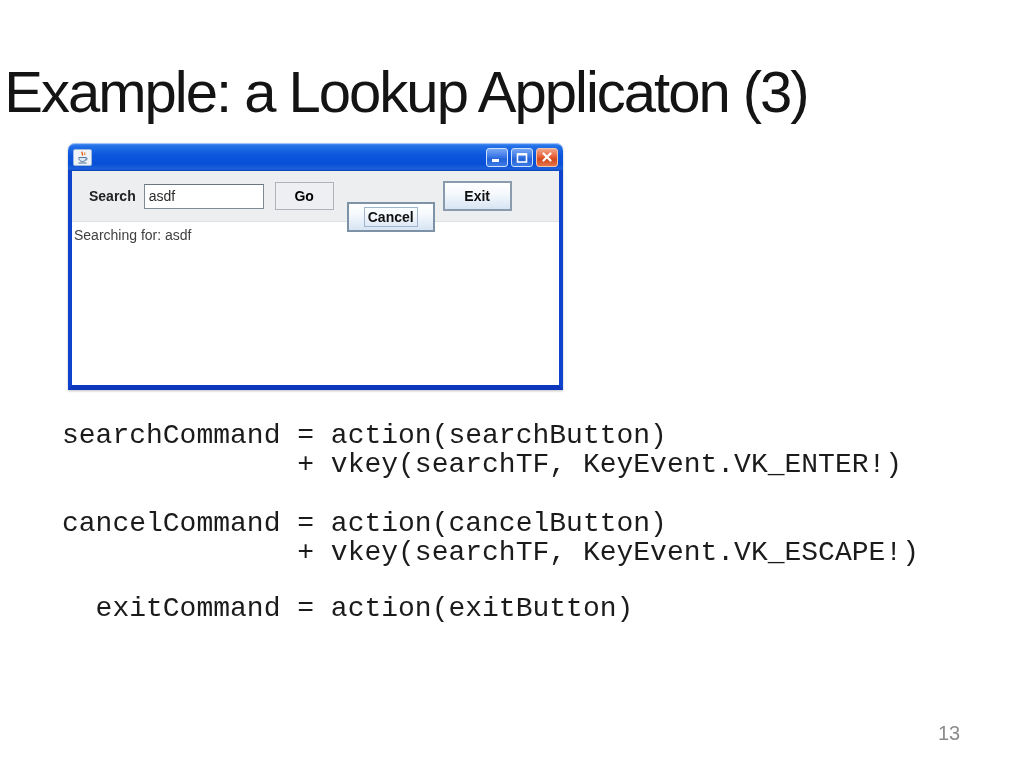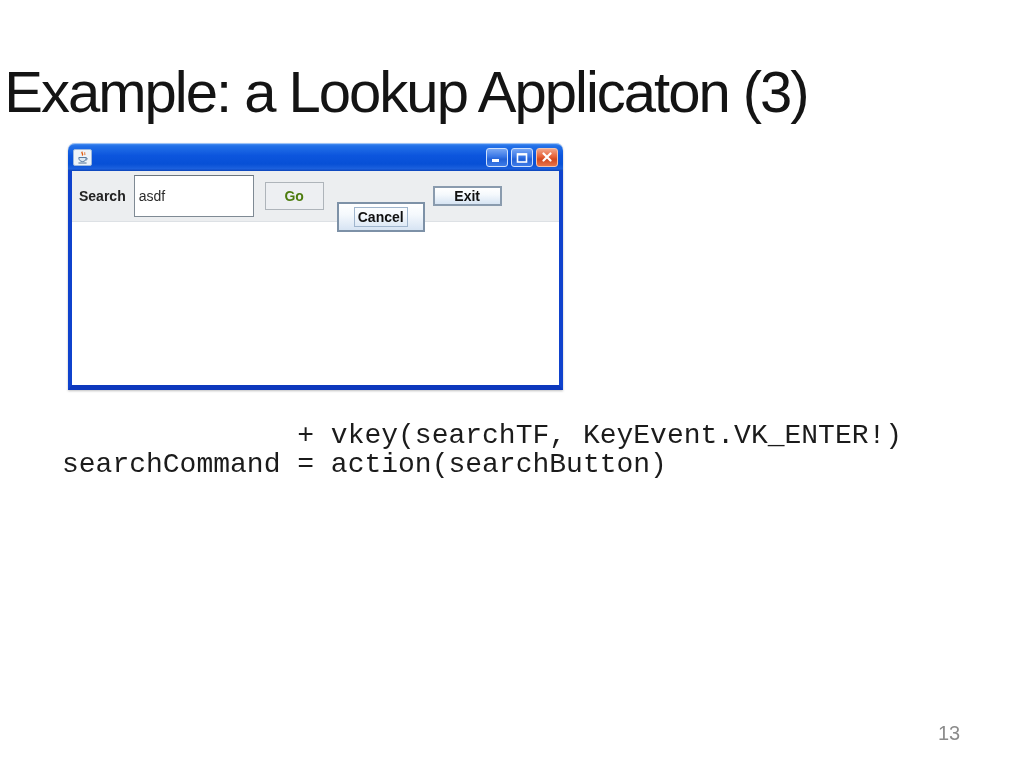--- a/index.html
+++ b/index.html
@@ -34,37 +34,37 @@
   .winbtn.close {
     background:linear-gradient(180deg,#f2a488 0%,#e66238 45%,#d2491f 60%,#e8734a 100%);
     border:1px solid #f4c3ab; }
 
   .frame {
     height:219px; background:#ffffff;
     border-left:4px solid #0f42cd; border-right:4px solid #0f42cd; border-bottom:5px solid #0d38bd;
   }
   .toolbar {
     height:51px; background:#eceef0; border-bottom:1px solid #dde1e5;
-    display:flex; align-items:center; padding-left:7px;
+    display:flex; align-items:center; padding-left:17px;
   }
   .search-label { font-size:14px; font-weight:bold; color:#222; }
   .search-input {
-    margin-left:8px; width:120px; height:42px; background:#ffffff;
+    margin-left:8px; width:120px; height:25px; background:#ffffff;
     border:1px solid #7f8a94; border-top-color:#6b757e;
     font-family:"Liberation Sans", sans-serif; font-size:14px; color:#2b2b2b; padding:0 4px;
   }
   .btn { font-family:"Liberation Sans", sans-serif; font-weight:bold; font-size:14px;
     color:#111; display:flex; align-items:center; justify-content:center; cursor:pointer; }
   .btn-go { margin-left:11px; width:59px; height:28px;
-    background:#edeff2; border:1px solid #aeb4ba; color:#4d7c0f; }
+    background:#edeff2; border:1px solid #aeb4ba; color:#000000; }
   .btn-cancel { margin-left:13px; width:88px; height:30px;
     background:linear-gradient(180deg,#ffffff 0%,#f5f9fd 40%,#d7e4f3 100%);
     border:2px solid #7d91a7;margin-top:41px; }
   .btn-cancel .focus-ring { border:1px solid #9fb5cd; padding:1px 3px; }
-  .btn-exit { margin-left:8px; width:69px; height:20px;
+  .btn-exit { margin-left:8px; width:69px; height:30px;
     background:linear-gradient(180deg,#ffffff 0%,#f5f9fd 40%,#d7e4f3 100%);
     border:2px solid #8a9bae; }
   .status-text { margin:5px 0 0 2px; font-size:14px; color:#3f3f3f; }
 
   
   .codeblock { position:absolute; left:62px; font-family:"Liberation Mono", monospace;
     font-size:28px; color:#1b1b1b; }
   .codeblock .code-line { white-space:pre; line-height:29px; }
   #code-block-1 { top:421px; }
   #code-block-2 { top:509px; }
@@ -113,27 +113,33 @@
     <div class="frame">
       <div class="toolbar">
         <span class="search-label">Search</span>
         <input class="search-input" type="text" value="asdf" style="">
         <button class="btn btn-go">Go</button>
         <button class="btn btn-cancel">
           <span class="focus-ring">Cancel</span>
         </button>
         <button class="btn btn-exit">Exit</button>
       </div>
+      <div class="status-text">Searching for: asdf</div>
     </div>
   </div>
 
   <div class="codeblock" id="code-block-1">
+    <div class="code-line">searchCommand = action(searchButton)</div>
     <div class="code-line">              + vkey(searchTF, KeyEvent.VK_ENTER!)</div>
-    <div class="code-line">searchCommand = action(searchButton)</div>
   </div>
 
+  <div class="codeblock" id="code-block-2">
+    <div class="code-line">cancelCommand = action(cancelButton)</div>
+    <div class="code-line">              + vkey(searchTF, KeyEvent.VK_ESCAPE!)</div>
+  </div>
 
   <div class="codeblock" id="code-block-3">
+    <div class="code-line">  exitCommand = action(exitButton)</div>
   </div>
 
   <div class="page-number">13</div>
 
 </div>
 
 </body></html>

